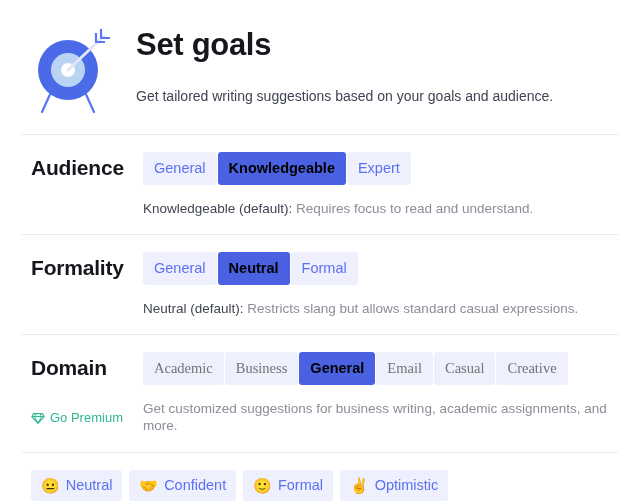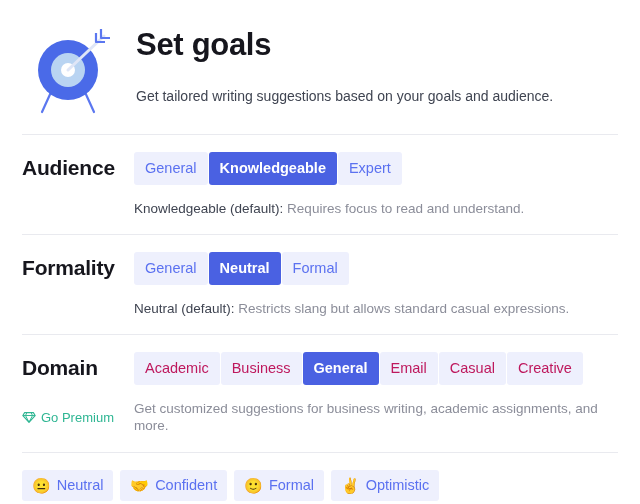--- a/index.html
+++ b/index.html
@@ -57,21 +57,21 @@
 
   
   .divider {
     height: 1px;
     background: #e9eaef;
     margin: 0 22px;
   }
 
   
   .section {
-    padding: 0 22px;
+    padding: 0 31px;
   }
   .section-row {
     display: flex;
     align-items: center;
   }
   .section-label {
     width: 112px;
     min-width: 112px;
     font-size: 21px;
     font-weight: bold;
@@ -91,27 +91,28 @@
     color: #5b71f0;
     border: 0;
     border-radius: 3px;
     font-family: "Liberation Sans", sans-serif;
     cursor: pointer;
     white-space: nowrap;
     margin-right: 1px;
   }
   .chip.selected {
     background: #4a61e2;
-    color: #ffffff;
+    color: #000000;
     font-weight: bold;
     border-radius: 3px;
   }
   .chip.disabled {
-    color: #be185d;
+    color: #737373;
     cursor: default;
+    font-family: Liberation Serif, serif;
   }
   .chip.tone {
     display: inline-flex;
     align-items: center;
     gap: 6px;
     margin-right: 7px;
     padding: 8px 10px;
   }
   .chip .emoji {
     font-size: 15px;
@@ -131,21 +132,21 @@
 
   
   .premium-row {
     display: flex;
     align-items: center;
   }
   .premium-link {
     width: 112px;
     min-width: 112px;
     display: flex;
-    align-items: flex-start;
+    align-items: flex-end;
     gap: 5px;
     color: #2fb693;
     font-size: 13px;
     cursor: pointer;
   }
   .premium-link .gem {
     display: inline-flex;
     width: 14px;
     height: 14px;
   }

